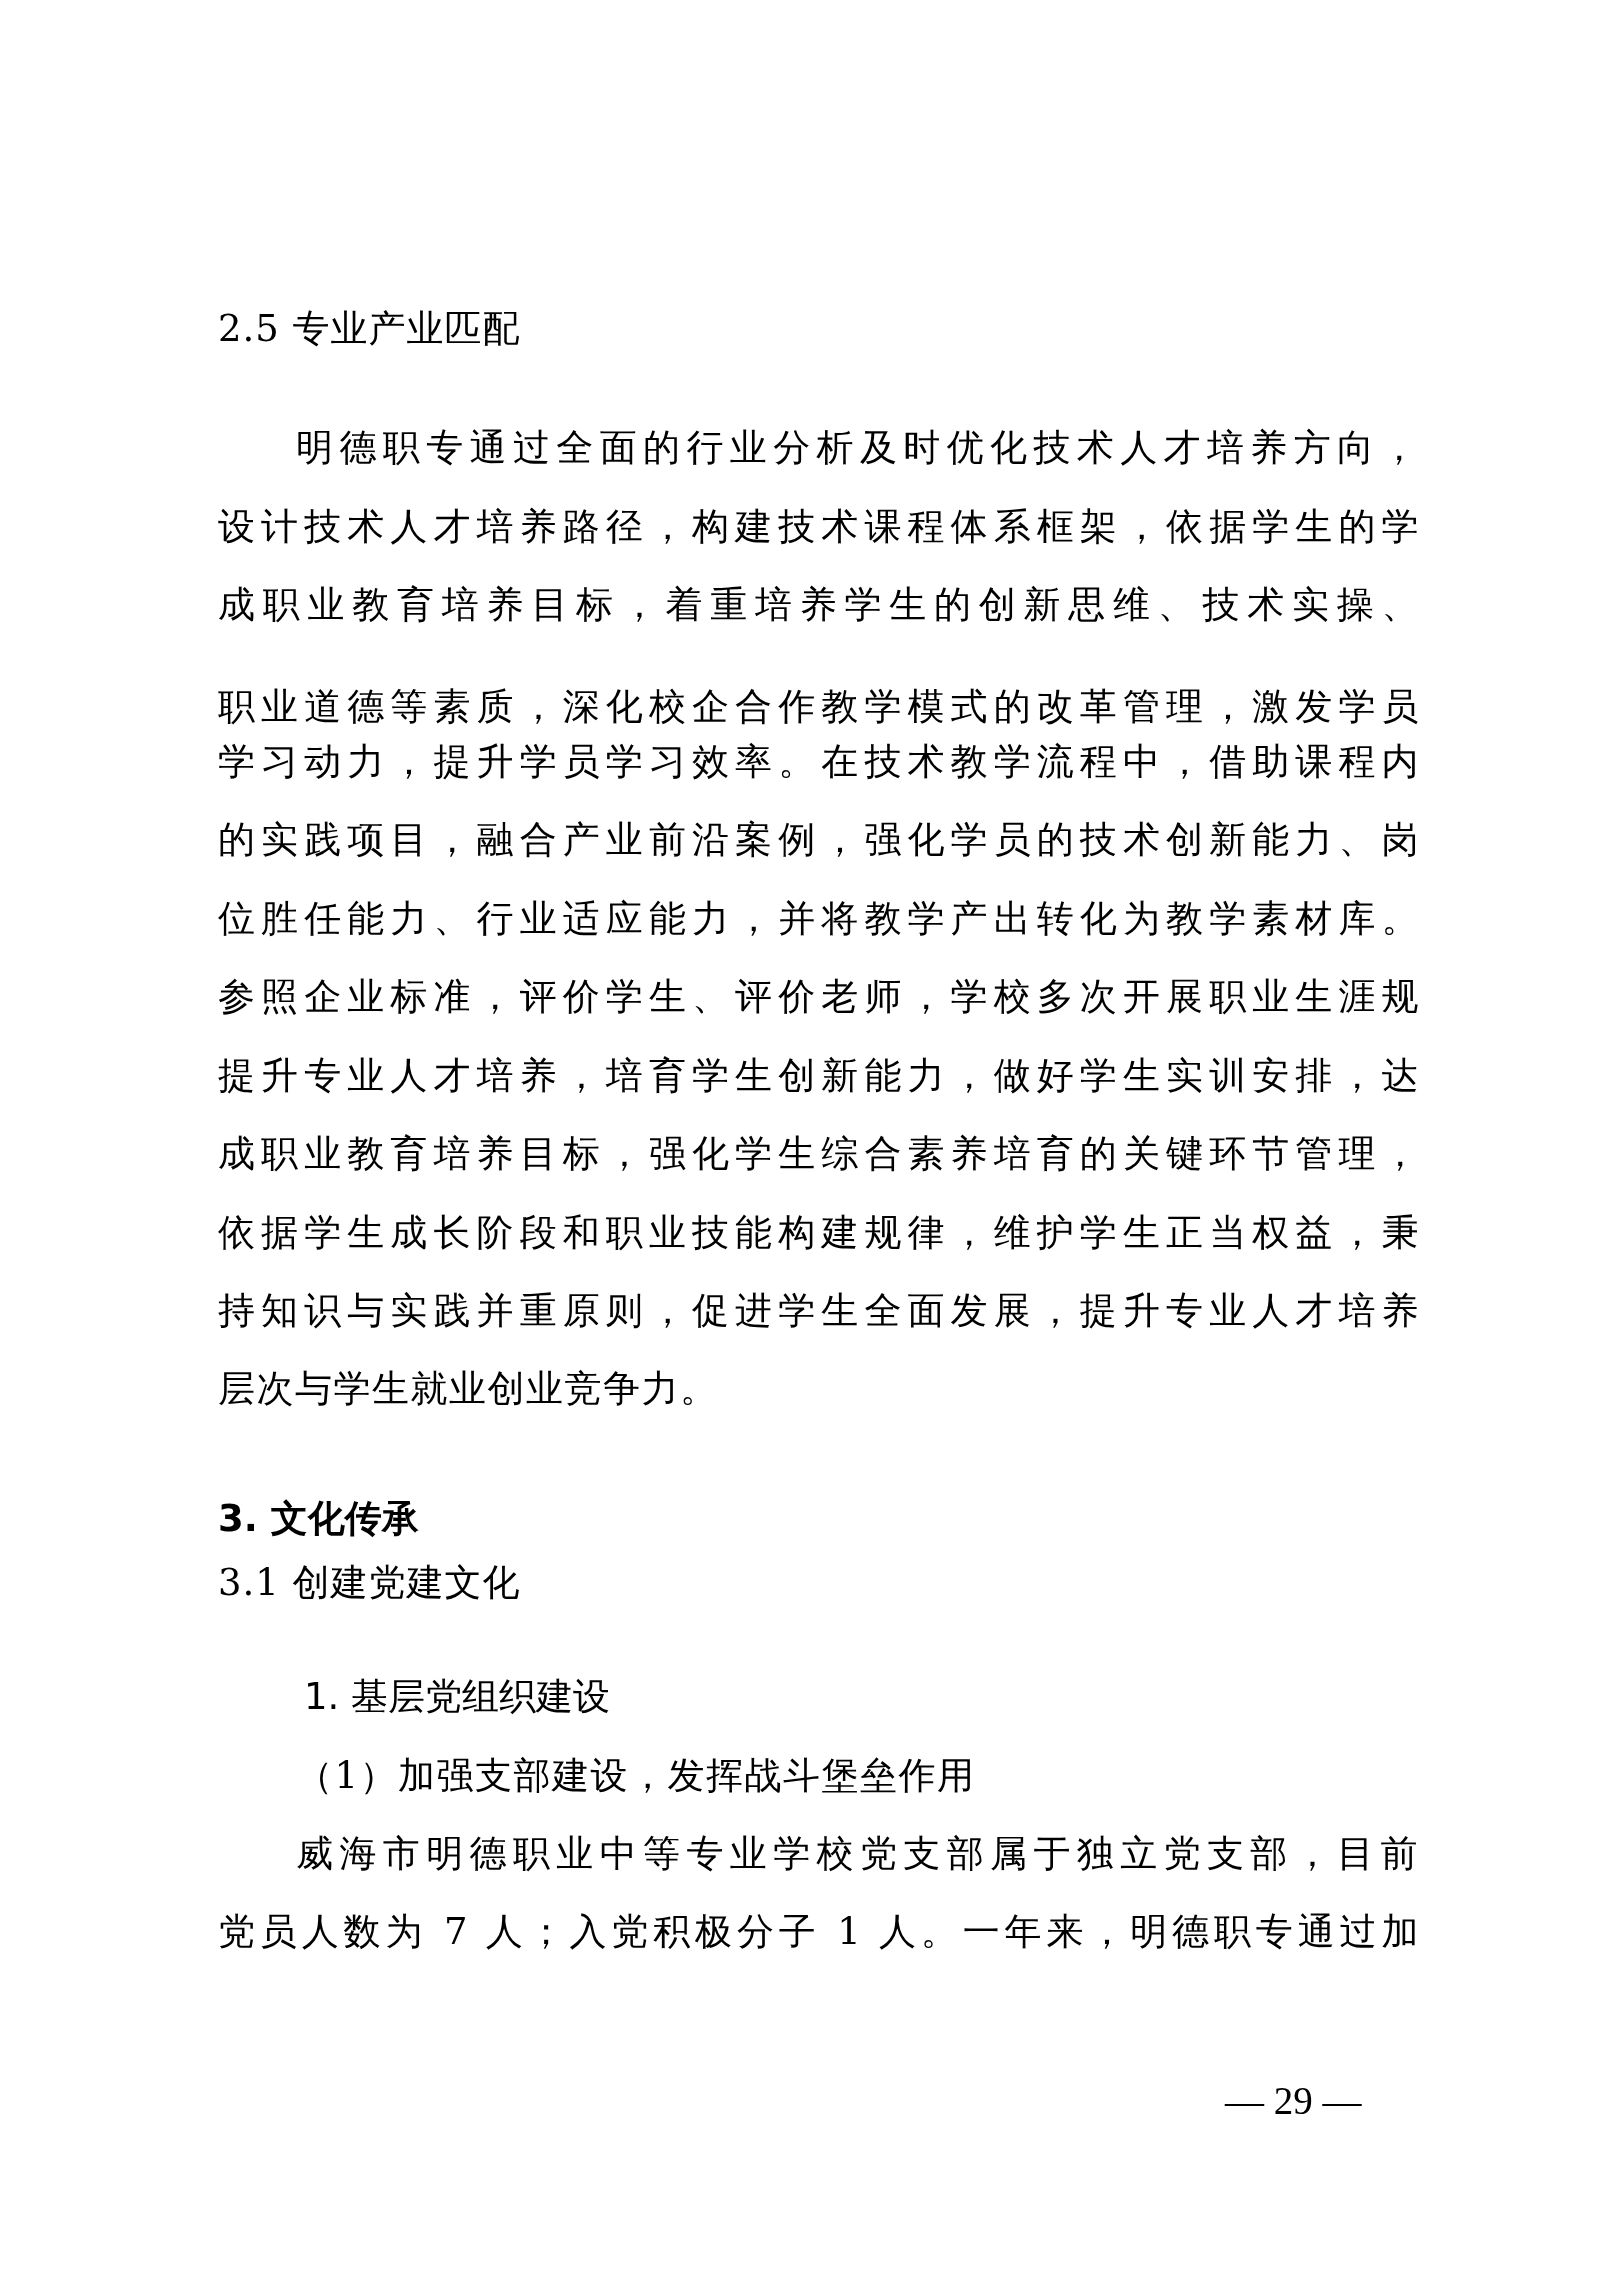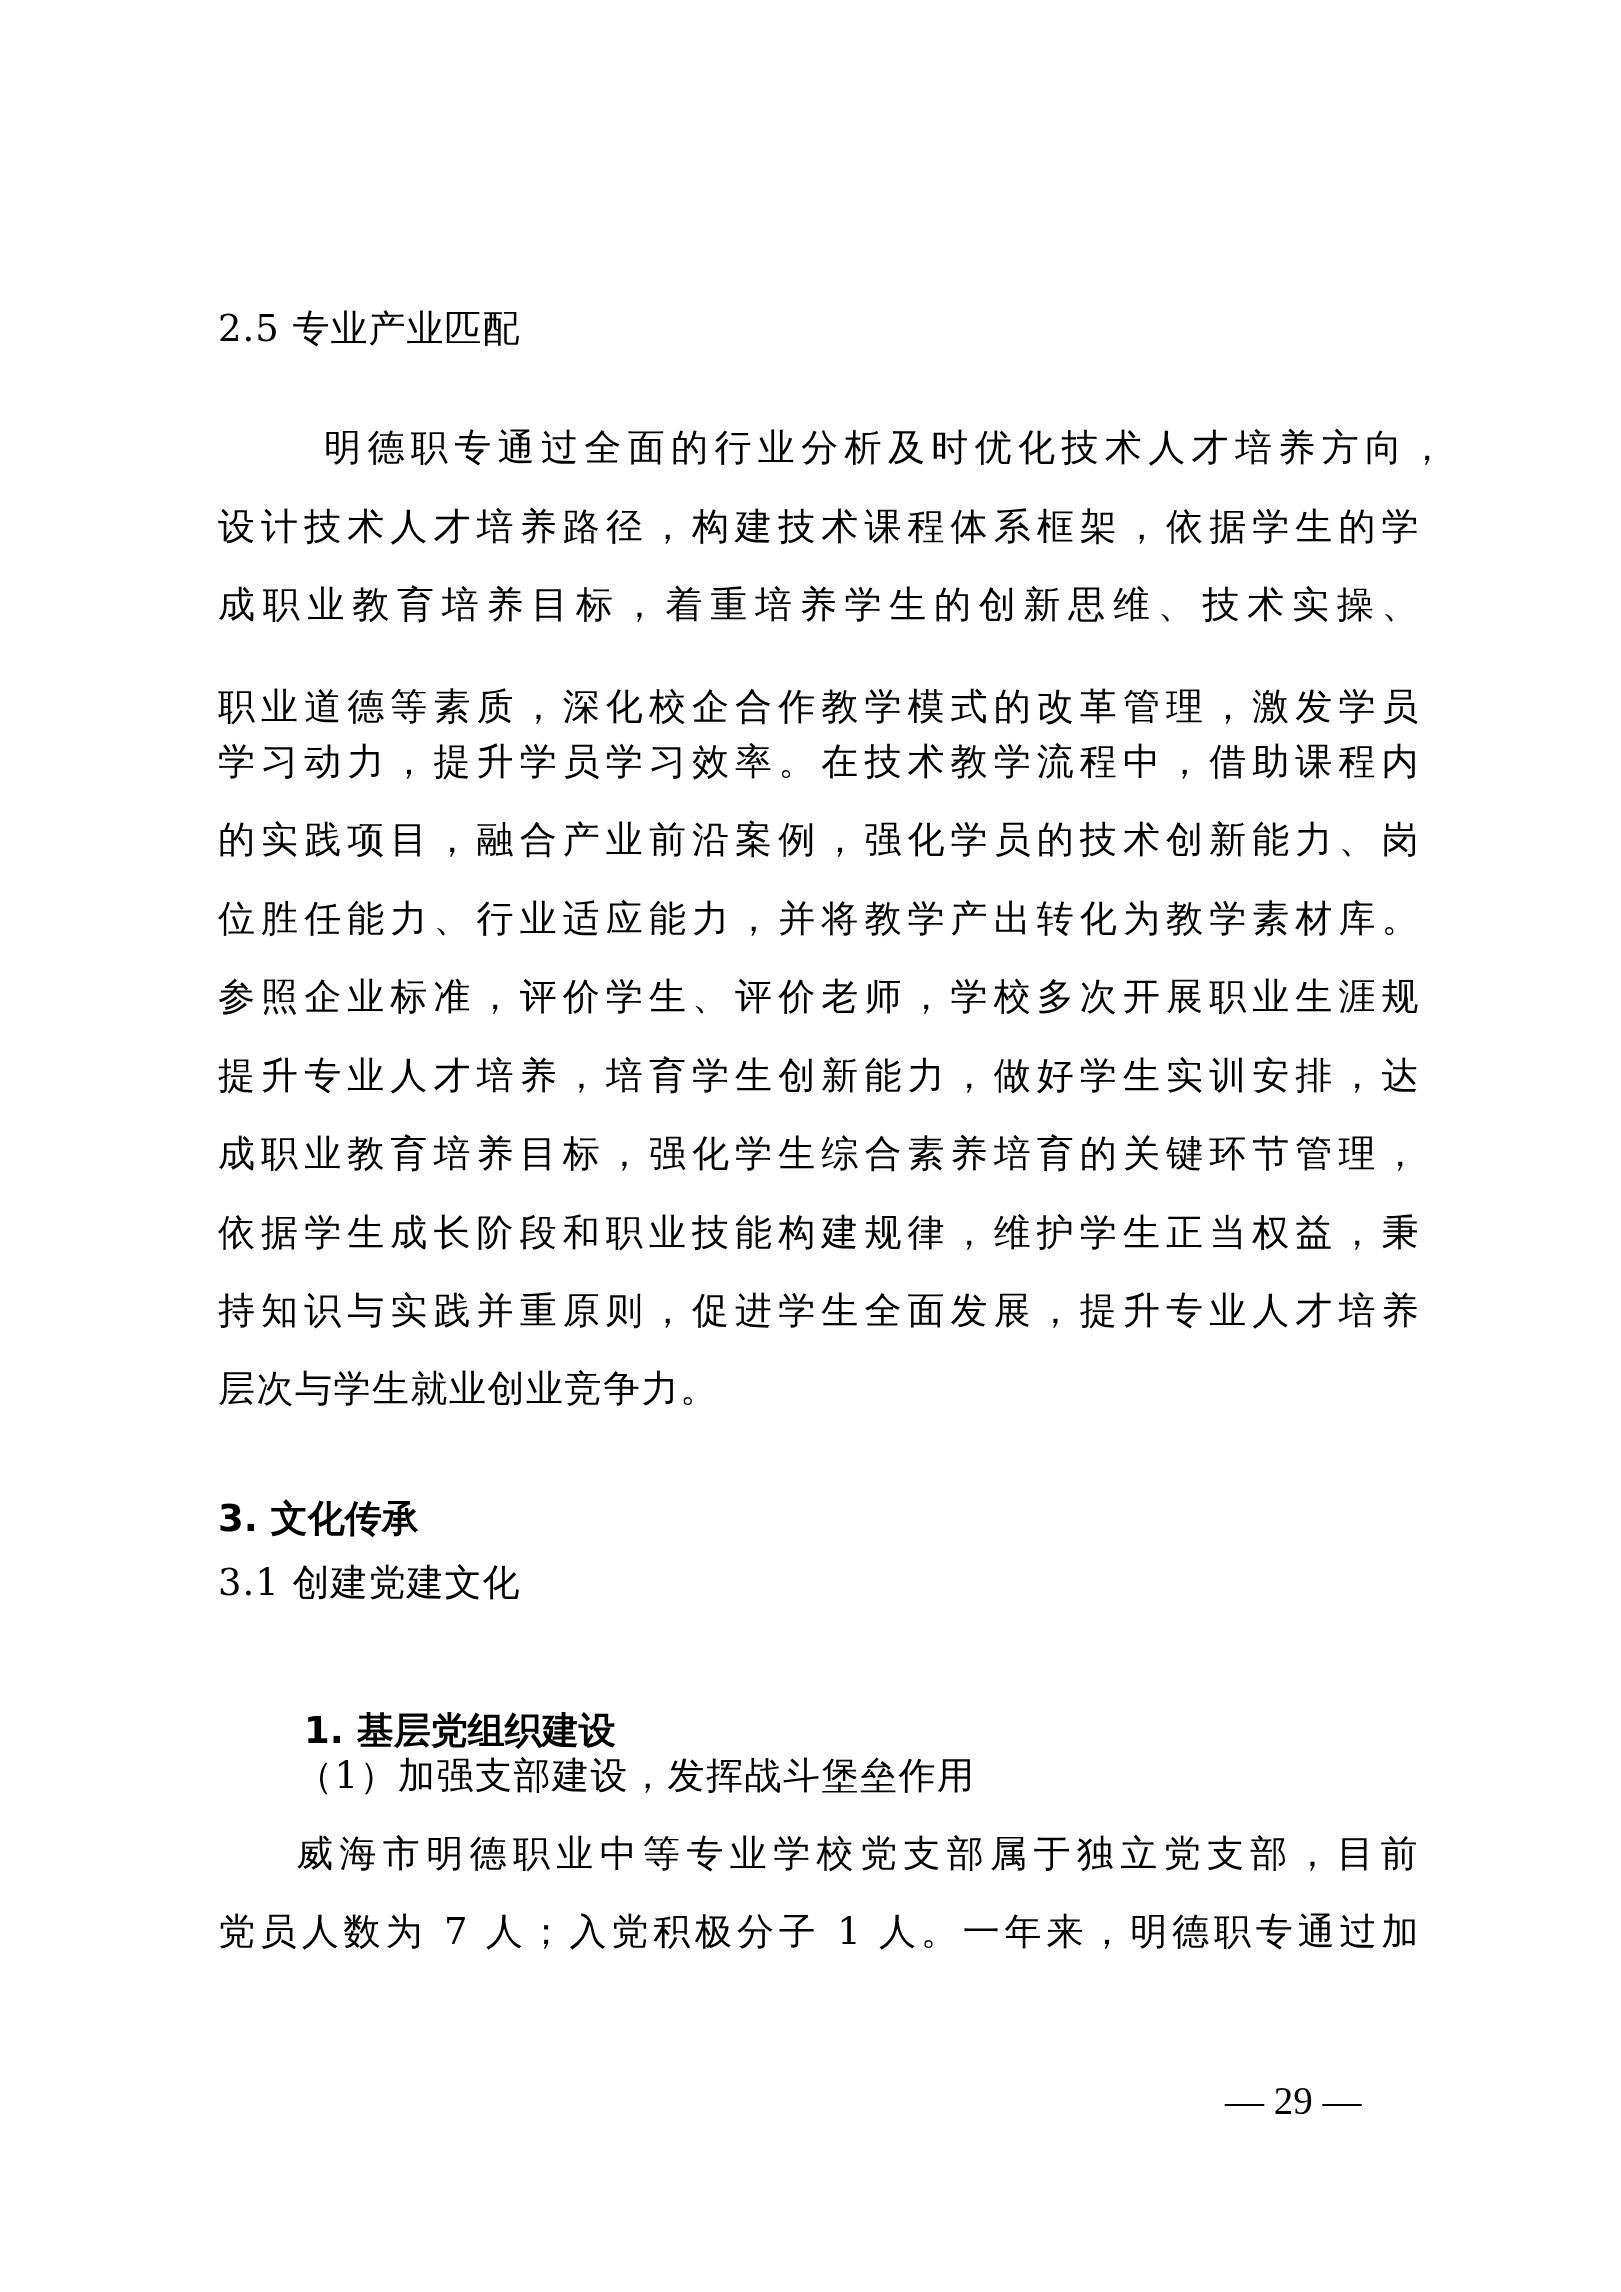--- a/index.html
+++ b/index.html
@@ -13,38 +13,38 @@
     font-size: 37px;
     line-height: 47px;
     white-space: nowrap;
     letter-spacing: 1.5px;
     text-align: justify;
     text-align-last: justify;
   }
   .line.short { text-align: left; text-align-last: left; width: auto; }
   .h2 { font-size: 37px; letter-spacing: 1px; }
   .h1 { font-family: "DejaVu Sans", "Liberation Sans", sans-serif; font-size: 37px; font-weight: bold; letter-spacing: 0px; margin-top: 32px; }
-  .h3bold { font-family: "DejaVu Sans", "Liberation Sans", sans-serif; font-weight: bold; font-size: 37px; letter-spacing: 0px; margin-top: 34px; }
+  .h3bold { font-family: "DejaVu Sans", "Liberation Sans", sans-serif; font-weight: normal; font-size: 37px; letter-spacing: 0px; }
   .pagenum {
     position: absolute;
     left: 1225px; top: 2076px;
     font-family: "Liberation Serif", "DejaVu Serif", serif;
     font-size: 39px; line-height: 49px;
     white-space: nowrap;
     text-align: right;
   }
 </style>
 </head>
 <body>
 
 <div class="page">
 
   <div class="line short h2" style="top:305px;">2.5 专业产业匹配</div>
 
-  <div class="line" style="left:296px; width:1123px; top:424px;margin-left:28px;">明德职专通过全面的行业分析及时优化技术人才培养方向，</div>
+  <div class="line" style="left:296px; width:1123px; top:424px;">明德职专通过全面的行业分析及时优化技术人才培养方向，</div>
   <div class="line" style="top:503px;">设计技术人才培养路径，构建技术课程体系框架，依据学生的学</div>
   <div class="line" style="top:581px;">成职业教育培养目标，着重培养学生的创新思维、技术实操、</div>
   <div class="line" style="top:660px;margin-top:23px;">职业道德等素质，深化校企合作教学模式的改革管理，激发学员</div>
   <div class="line" style="top:738px;">学习动力，提升学员学习效率。在技术教学流程中，借助课程内</div>
   <div class="line" style="top:816px;">的实践项目，融合产业前沿案例，强化学员的技术创新能力、岗</div>
   <div class="line" style="top:895px;">位胜任能力、行业适应能力，并将教学产出转化为教学素材库。</div>
   <div class="line" style="top:973px;">参照企业标准，评价学生、评价老师，学校多次开展职业生涯规</div>
   <div class="line" style="top:1052px;">提升专业人才培养，培育学生创新能力，做好学生实训安排，达</div>
   <div class="line" style="top:1130px;">成职业教育培养目标，强化学生综合素养培育的关键环节管理，</div>
   <div class="line" style="top:1209px;">依据学生成长阶段和职业技能构建规律，维护学生正当权益，秉</div>

